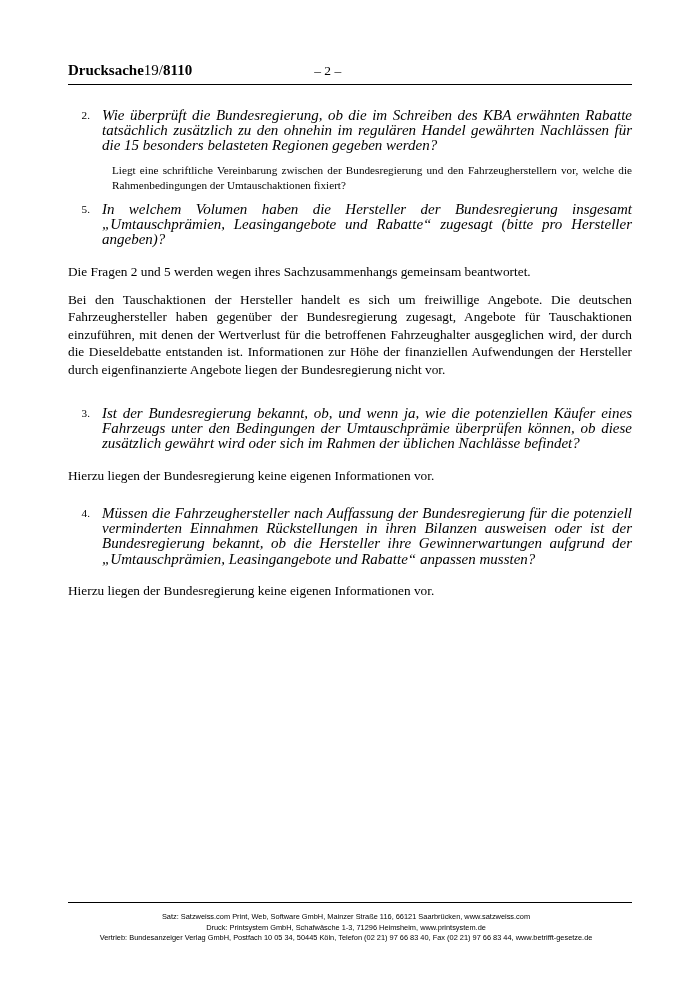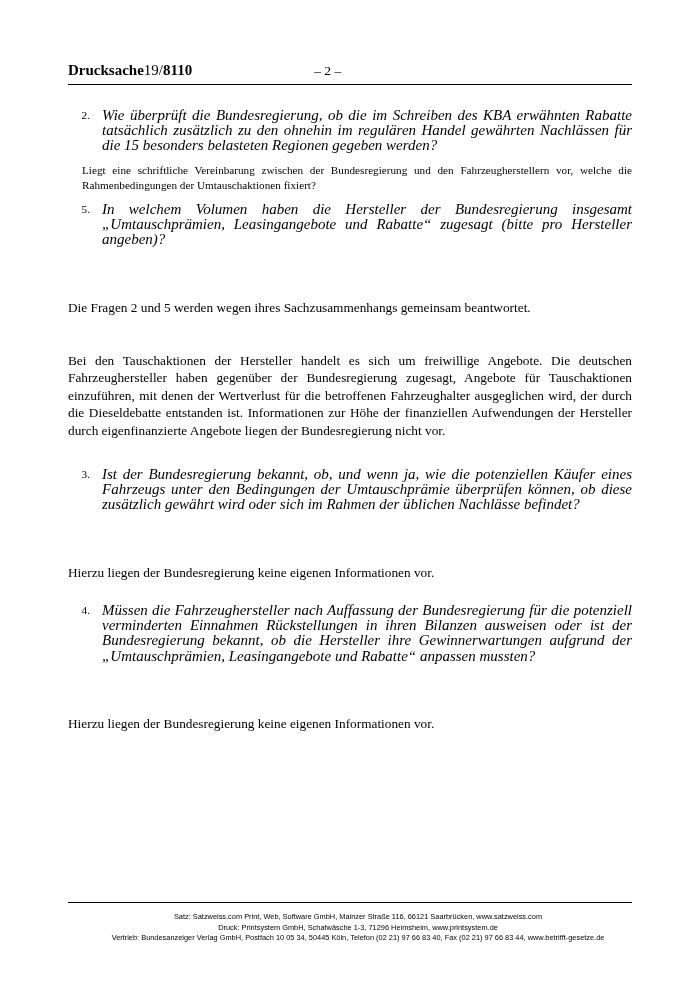--- a/index.html
+++ b/index.html
@@ -89,53 +89,52 @@
   }
   .q-text {
     flex: 1 1 auto;
     font-size: 15px;
     line-height: 15.2px;
     text-align: justify;
     hyphens: none;
     font-style: italic;
   }
   .q-sub {
-    margin-left: 14px;
+    margin-left: 44px;
     font-size: 11.2px;
     line-height: 15.2px;
     text-align: justify;
     margin-bottom: 9px;
   }
 
   .para {
     font-size: 13.3px;
     line-height: 17.4px;
     text-align: justify;
     margin-bottom: 11px;
-    margin-top: 36px;
   }
   .para-last {
     margin-bottom: 0;
   }
   .spacer-lg { height: 17px; }
   .spacer-md { height: 11px; }
   .spacer-sm { height: 6px; }
 
   
   .footer-rule {
     position: absolute;
     left: 68px;
     top: 902px;
     width: 564px;
     height: 1px;
     background: #000;
   }
   .footer {
     position: absolute;
-    left: 76px;
+    left: 64px;
     top: 912px;
     width: 564px;
     text-align: center;
     font-family: "Liberation Sans", sans-serif;
     font-size: 7.4px;
     line-height: 10.6px;
     color: #000;
   }
   .footer div { white-space: nowrap; }
 </style>

